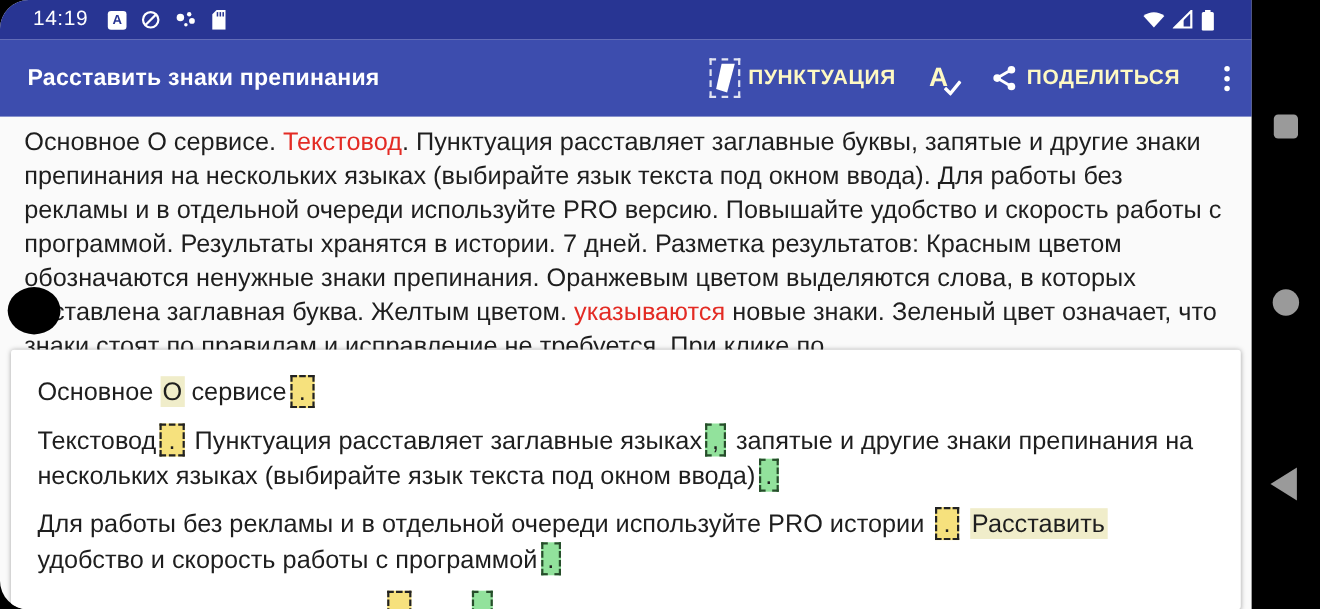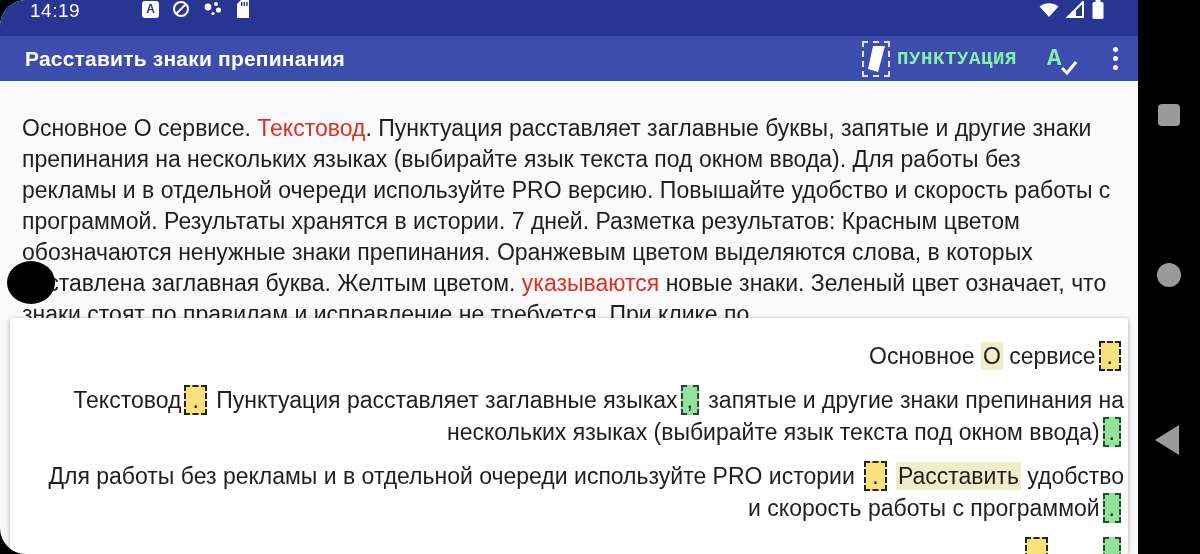--- a/index.html
+++ b/index.html
@@ -3,50 +3,50 @@
 <meta charset="utf-8">
 <style>
   html,body{margin:0;padding:0;background:#000;width:1200px;height:554px;overflow:hidden;
     font-family:"Liberation Sans","DejaVu Sans",sans-serif;}
   .phone{position:relative;width:1200px;height:554px;background:#000;}
   .screen{position:absolute;left:0;top:0;width:1138px;height:554px;background:#fafafa;
     border-radius:26px 0 0 26px;overflow:hidden;}
 
   
   .statusbar{position:absolute;left:0;top:0;width:100%;height:36px;background:#283593;
-    display:flex;align-items:flex-start;color:#fff;box-sizing:border-box;padding:0 14px 0 30px;gap:44px;}
+    display:flex;align-items:center;color:#fff;box-sizing:border-box;padding:0 14px 0 30px;}
   .sb-time{font-size:19px;font-weight:400;letter-spacing:.5px;margin-right:18px;}
   .sb-left{display:flex;align-items:center;gap:13px;}
   .sb-right{margin-left:auto;display:flex;align-items:center;gap:6px;padding-right:20px;}
   .abox{width:17px;height:17px;background:#fff;border-radius:3px;color:#283593;font-weight:bold;
     font-size:12px;display:flex;align-items:center;justify-content:center;}
   .sb-svg{display:block;}
 
   
-  .appbar{position:absolute;left:0;top:36px;width:100%;height:45px;background:#3d4dae;
+  .appbar{position:absolute;left:0;top:36px;width:100%;height:70px;background:#3d4dae;
     display:flex;align-items:center;color:#fff;box-sizing:border-box;padding:0 10px 0 25px;}
   .title{font-size:21px;font-weight:bold;letter-spacing:.2px;}
   .actions{margin-left:auto;display:flex;align-items:center;gap:30px;}
-  .action{display:flex;align-items:center;gap:7px;background:none;border:none;color:#86efac;
-    font-family:Liberation Mono, monospace;font-size:19px;font-weight:bold;letter-spacing:.6px;cursor:pointer;padding:0;}
+  .action{display:flex;align-items:center;gap:7px;background:none;border:none;color:#fef9c3;
+    font-family:Liberation Sans, sans-serif;font-size:19px;font-weight:bold;letter-spacing:.6px;cursor:pointer;padding:0;}
   .comma-box{width:28px;height:36px;border:2px dashed rgba(255,255,255,.85);display:flex;
     align-items:center;justify-content:center;box-sizing:border-box;}
   .spell-ico{position:relative;width:26px;height:30px;font-size:24px;font-weight:bold;line-height:30px;text-align:left;}
   .spell-ico svg{position:absolute;right:-4px;bottom:-1px;}
   .dots{display:flex;flex-direction:column;gap:4px;padding:6px 10px;cursor:pointer;}
   .dots i{width:5px;height:5px;border-radius:50%;background:#fff;}
 
   
   .source{position:absolute;left:0;top:97px;width:1138px;height:221px;overflow:hidden;
     box-sizing:border-box;padding:16px 26px 0 22px;font-size:23px;line-height:31px;color:#1e1e1e;}
 
   
   .card{position:absolute;left:10px;top:318px;width:1118px;height:236px;background:#fff;
     border-radius:3px;box-shadow:0 1px 5px rgba(0,0,0,.35);box-sizing:border-box;
-    padding:22px 4px 0 24px;font-size:23px;line-height:32px;color:#1e1e1e;overflow:hidden;text-align:right;}
+    padding:22px 20px 0 24px;font-size:23px;line-height:32px;color:#1e1e1e;overflow:hidden;}
   .card p{margin:0 0 12px 0;}
 
   
   .seg-red{color:#e32b24;}
   .seg-orange{background:#f0edca;padding:1px 2px;}
   .seg-yellow{background:#f6e17d;border:2px dashed #222;padding:0 6px;margin:0 3px;}
   .seg-green{background:#92e29c;border:2px dashed #274d2b;padding:0 4px;margin:0 3px;}
   .card p.partial .seg-yellow{margin-left:318px;}
   .card p.partial .seg-green{margin-left:52px;}
 
@@ -113,20 +113,30 @@
           </span>
           <span>ПУНКТУАЦИЯ</span>
         </button>
         <button class="action">
           <span class="spell-ico">A
             <svg width="16" height="14" viewBox="0 0 16 14">
                 <polyline points="1,7 6,12 15,1" fill="none" stroke="#fff" stroke-width="3"></polyline>
               </svg>
           </span>
         </button>
+        <button class="action">
+          <svg width="26" height="28" viewBox="0 0 24 24">
+            <circle cx="18" cy="5" r="3.2" fill="#fff"></circle>
+            <circle cx="6" cy="12" r="3.2" fill="#fff"></circle>
+            <circle cx="18" cy="19" r="3.2" fill="#fff"></circle>
+            <line x1="6" y1="12" x2="18" y2="5" stroke="#fff" stroke-width="2.4"></line>
+            <line x1="6" y1="12" x2="18" y2="19" stroke="#fff" stroke-width="2.4"></line>
+          </svg>
+          <span>ПОДЕЛИТЬСЯ</span>
+        </button>
         <div class="dots">
             <i></i>
             <i></i>
             <i></i>
           </div>
       </div>
     </div>
 
     <div class="source"><span class="seg-normal">Основное О сервисе. </span><span class="seg-red">Текстовод</span><span class="seg-normal">. Пунктуация расставляет заглавные буквы, запятые и другие знаки препинания на нескольких языках (выбирайте язык текста под окном ввода). Для работы без рекламы и в отдельной очереди используйте PRO версию. Повышайте удобство и скорость работы с программой. Результаты хранятся в истории. 7 дней. Разметка результатов: Красным цветом обозначаются ненужные знаки препинания. Оранжевым цветом выделяются слова, в которых поставлена заглавная буква. Желтым цветом. </span><span class="seg-red">указываются</span><span class="seg-normal"> новые знаки. Зеленый цвет означает, что знаки стоят по правилам и исправление не требуется. При клике по</span></div>
 

